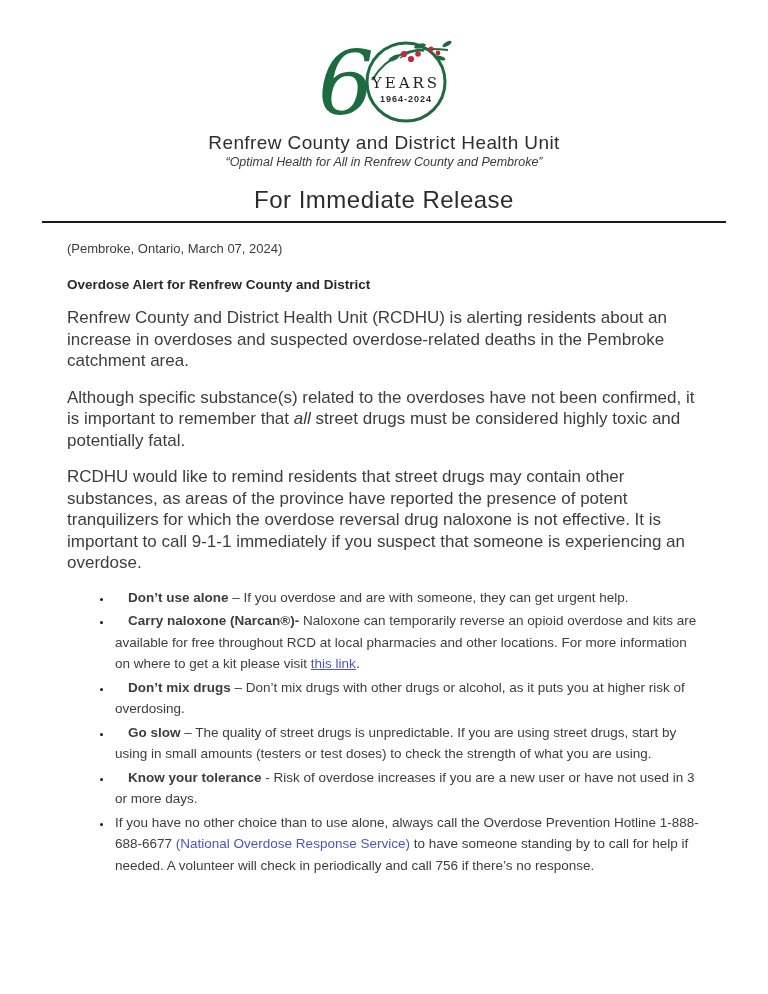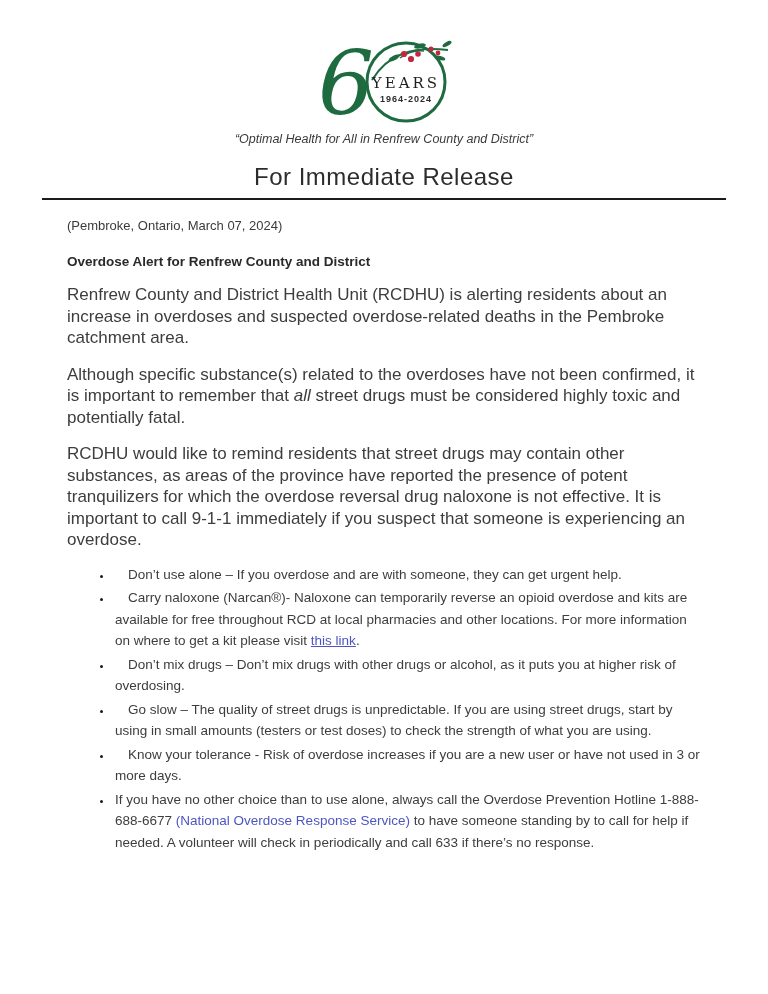--- a/index.html
+++ b/index.html
@@ -101,21 +101,21 @@
     margin: 0 0 2px 0;
     padding-left: 2px;
   }
   ul.measures li::marker { color: #1b1b1b; font-size: 11px; }
   .closing-par {
     margin: 21px 0 0 0;
     padding-left: 6px;
     font-size: 13.5px;
     line-height: 21.5px;
   }
-  .seg-bold { font-weight: normal; padding-left: 13px; }
+  .seg-bold { font-weight: bold; padding-left: 13px; }
   .seg-italic { font-style: italic; }
   a.seg-link {
     color: var(--link-blue, #4e55c3);
     text-decoration: none;
     cursor: pointer;
   }
   a.seg-link.seg-underline { text-decoration: underline; }
 </style>
 </head>
 <body>
@@ -135,36 +135,37 @@
         <ellipse class="logo-leaf" cx="131" cy="8" rx="5" ry="2" transform="rotate(-30 131 8)"></ellipse>
         <circle class="logo-berry" cx="88" cy="18" r="3.1"></circle>
         <circle class="logo-berry" cx="95" cy="23" r="3.1"></circle>
         <circle class="logo-berry" cx="102" cy="18" r="2.8"></circle>
         <circle class="logo-berry" cx="115" cy="13" r="2.6"></circle>
         <circle class="logo-berry" cx="122" cy="17" r="2.4"></circle>
         <text class="logo-years" x="90" y="52" text-anchor="middle" font-size="15">YEARS</text>
         <text class="logo-range" x="90" y="66" text-anchor="middle" font-size="9">1964-2024</text>
       </svg>
     </div>
-    <p class="tagline">“Optimal Health for All in Renfrew County and District”</p>
+    <h1 class="org-name">Renfrew County and District Health Unit</h1>
+    <p class="tagline">“Optimal Health for All in Renfrew County and Pembroke”</p>
     <div class="release">For Immediate Release</div>
     <hr class="header-rule">
   </header>
 
   <main>
     <p class="dateline">(Pembroke, Ontario, March 07, 2024)</p>
     <h2 class="doc-title">Overdose Alert for Renfrew County and District</h2>
     <div id="paragraphs">
         <p class="body-par"><span>Renfrew County and District Health Unit (RCDHU) is alerting residents about an increase in overdoses and suspected overdose-related deaths in the Pembroke catchment area.</span></p>
         <p class="body-par"><span>Although specific substance(s) related to the overdoses have not been confirmed, it is important to remember that </span><span class="seg-italic">all</span><span> street drugs must be considered highly toxic and potentially fatal.</span></p>
         <p class="body-par"><span>RCDHU would like to remind residents that street drugs may contain other substances, as areas of the province have reported the presence of potent tranquilizers for which the overdose reversal drug naloxone is not effective. It is important to call 9-1-1 immediately if you suspect that someone is experiencing an overdose.</span></p>
       </div>
     <ul class="measures" id="bullets">
         <li><span class="seg-bold">Don’t use alone</span><span> – If you overdose and are with someone, they can get urgent help.</span></li>
         <li><span class="seg-bold">Carry naloxone (Narcan®)-</span><span> Naloxone can temporarily reverse an opioid overdose and kits are available for free throughout RCD at local pharmacies and other locations. For more information on where to get a kit please visit </span><a href="#" class="seg-link seg-underline">this link</a><span>.</span></li>
         <li><span class="seg-bold">Don’t mix drugs</span><span> – Don’t mix drugs with other drugs or alcohol, as it puts you at higher risk of overdosing.</span></li>
         <li><span class="seg-bold">Go slow</span><span> – The quality of street drugs is unpredictable. If you are using street drugs, start by using in small amounts (testers or test doses) to check the strength of what you are using.</span></li>
         <li><span class="seg-bold">Know your tolerance</span><span> - Risk of overdose increases if you are a new user or have not used in 3 or more days.</span></li>
-        <li><span>If you have no other choice than to use alone, always call the Overdose Prevention Hotline 1-888-688-6677 </span><a href="#" class="seg-link">(National Overdose Response Service)</a><span> to have someone standing by to call for help if needed. A volunteer will check in periodically and call 633 if there’s no response.</span></li>
+        <li><span>If you have no other choice than to use alone, always call the Overdose Prevention Hotline 1-888-688-6677 </span><a href="#" class="seg-link">(National Overdose Response Service)</a><span> to have someone standing by to call for help if needed. A volunteer will check in periodically and call 756 if there’s no response.</span></li>
       </ul>
   </main>
 
 </div>
 
 </body></html>

